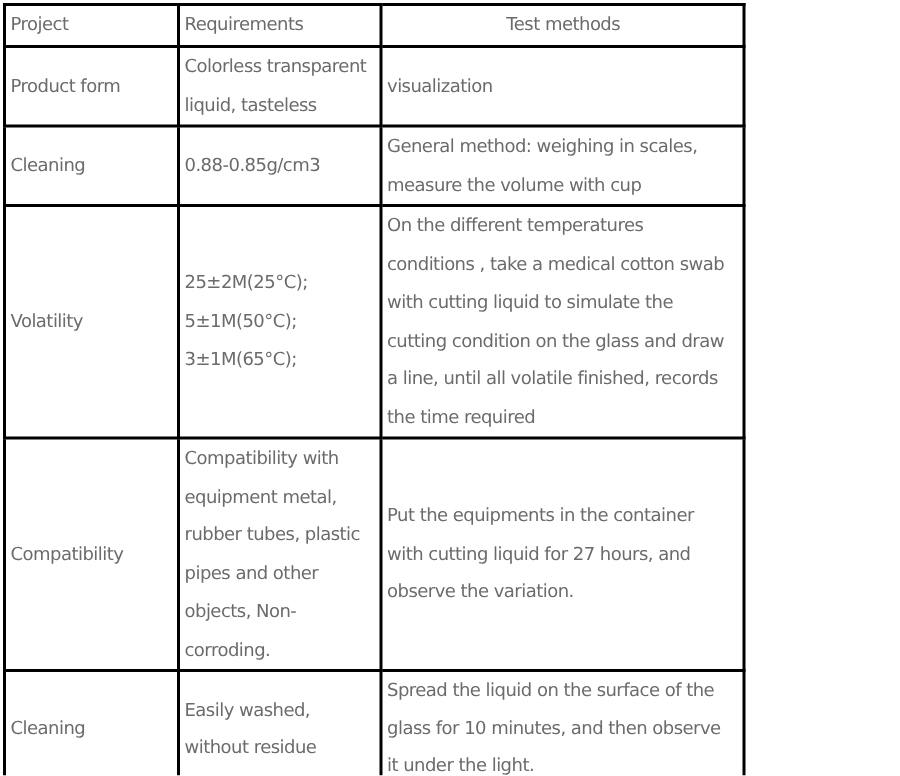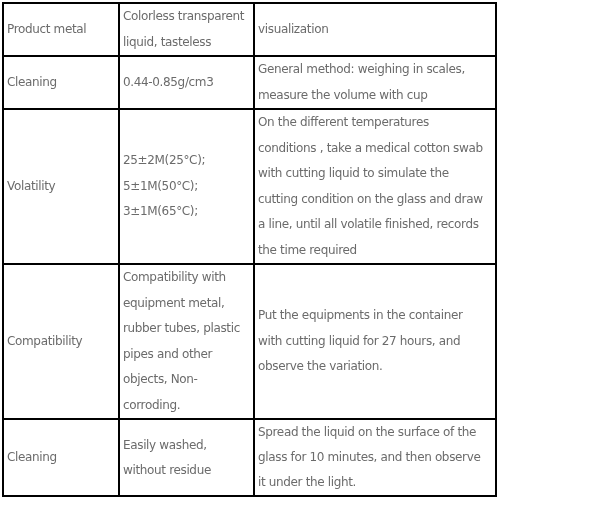--- a/index.html
+++ b/index.html
@@ -51,31 +51,36 @@
 <body>
 
 <div class="page">
   <table class="spec">
     <colgroup>
       <col class="c1">
         <col class="c2">
         <col class="c3">
     </colgroup>
     <tbody>
+      <tr class="r-header">
+        <th>Project</th>
+        <th>Requirements</th>
+        <th class="center">Test methods</th>
+      </tr>
 
       <tr class="r-product">
-        <td>Product metal</td>
+        <td>Product form</td>
         <td>Colorless transparent
 liquid, tasteless</td>
         <td>visualization</td>
       </tr>
 
       <tr class="r-density">
         <td>Cleaning</td>
-        <td>0.44-0.85g/cm3</td>
+        <td>0.88-0.85g/cm3</td>
         <td>General method: weighing in scales,
 measure the volume with cup</td>
       </tr>
 
       <tr class="r-volat">
         <td>Volatility</td>
         <td>25±2M(25°C);
 5±1M(50°C);
 3±1M(65°C);</td>
         <td>On the different temperatures

